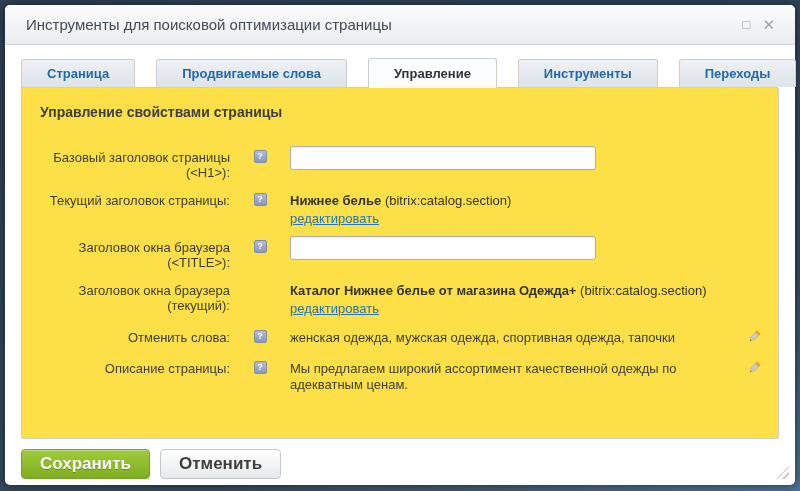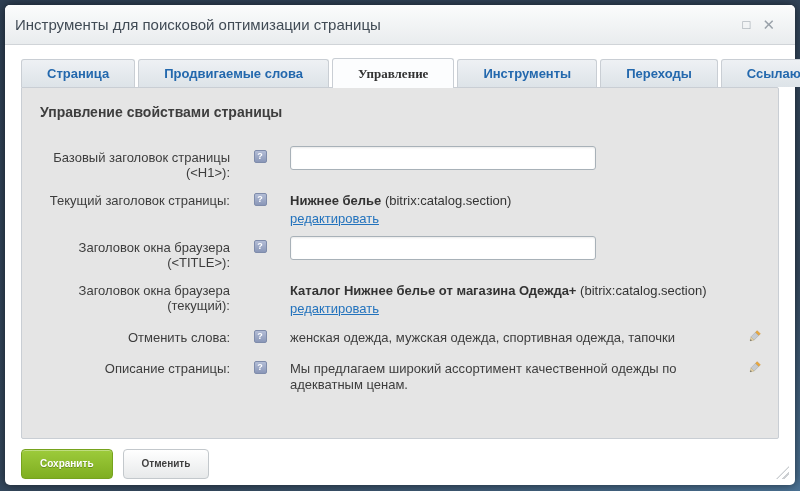--- a/index.html
+++ b/index.html
@@ -14,45 +14,45 @@
     background:#fff; border-radius:5px;
     box-shadow:0 0 10px rgba(0,0,0,.55);
     display:flex; flex-direction:column;
   }
   
   .titlebar {
     height:40px; flex:0 0 40px;
     background:linear-gradient(180deg,#fbfcfc,#e9ecee);
     border-bottom:1px solid #d0d4d8;
     border-radius:5px 5px 0 0;
-    display:flex; align-items:center; padding:0 14px 0 10px;
+    display:flex; align-items:center; padding:0 14px 0 21px;
   }
   .titlebar .title { font-size:15px; color:#414b55; flex:1 1 auto; }
   .winbtn {
     color:#99a1a9; font-size:15px; line-height:1; cursor:pointer;
     padding:3px 6px; user-select:none;
   }
   .winbtn.max { font-size:13px; }
   
   .body { flex:1 1 auto; padding:0 16px; display:flex; flex-direction:column; }
-  .tabs { display:flex; align-items:flex-end; gap:3px; margin-top:13px; position:relative; z-index:2;text-align:center; }
+  .tabs { display:flex; align-items:flex-end; gap:21px; margin-top:13px; position:relative; z-index:2;text-align:center; }
   .tab {
     height:28px; line-height:27px; padding:0 25px;
     border:1px solid #c9ced4; border-bottom:0;
     border-radius:3px 3px 0 0;
     background:linear-gradient(180deg,#eef1f4,#dde3e8);
     color:#2368ad; font-size:13px; font-weight:bold; cursor:pointer;
     white-space:nowrap;
   }
   .tab.active {
     background:#fcfdfe; color:#333; height:30px; line-height:29px;
-    margin-bottom:-1px; position:relative; z-index:3; cursor:default;font-family:Liberation Serif, serif;
+    margin-bottom:-1px; position:relative; z-index:3; cursor:default;
   }
   .panel {
-    border:1px solid #c9ced4; background:#e5e5e5; border-radius:0 2px 2px 2px;
+    border:1px solid #c9ced4; background:#fde047; border-radius:0 2px 2px 2px;
     height:352px; padding:14px 16px; position:relative; z-index:1;
   }
   .panel-heading { font-size:14px; font-weight:bold; color:#3e3e3e; margin:2px 0 26px 2px; }
   
   .form-row {
     display:grid; grid-template-columns:192px 20px 1fr 26px;
     column-gap:20px; align-items:start; margin-bottom:9px;
   }
   .form-label {
     text-align:right; font-size:13px; color:#3d3d3d; padding-top:4px; line-height:15px;
@@ -72,21 +72,21 @@
   }
   .static-value { font-size:13px; color:#333; padding-top:4px; line-height:16px; }
   .static-value b { font-weight:bold; }
   .edit-link { display:inline-block; margin-top:2px; color:#2373bd; font-size:13px; text-decoration:underline; cursor:pointer; }
   .plain-value { font-size:13px; color:#3d3d3d; padding-top:4px; line-height:16px; }
   .pencil-btn { cursor:pointer; padding-top:3px; justify-self:end; }
   
   .footer { flex:0 0 47px; display:flex; align-items:center; gap:10px; padding:2px 0 0 0; }
   .btn {
     height:30px; border-radius:4px; font-family:"Liberation Sans",sans-serif;
-    font-size:10px; font-weight:bold; cursor:pointer; padding:0 18px;
+    font-size:17px; font-weight:bold; cursor:pointer; padding:0 18px;
   }
   .btn-save {
     background:linear-gradient(180deg,#9dcb3b,#7fae21);
     border:1px solid #76a31e; color:#fff; text-shadow:0 1px 0 rgba(0,0,0,.25);
     box-shadow:inset 0 1px 0 rgba(255,255,255,.35);
   }
   .btn-cancel {
     background:linear-gradient(180deg,#ffffff,#e7e9ea);
     border:1px solid #c3c8cc; color:#3f3f3f;
   }

